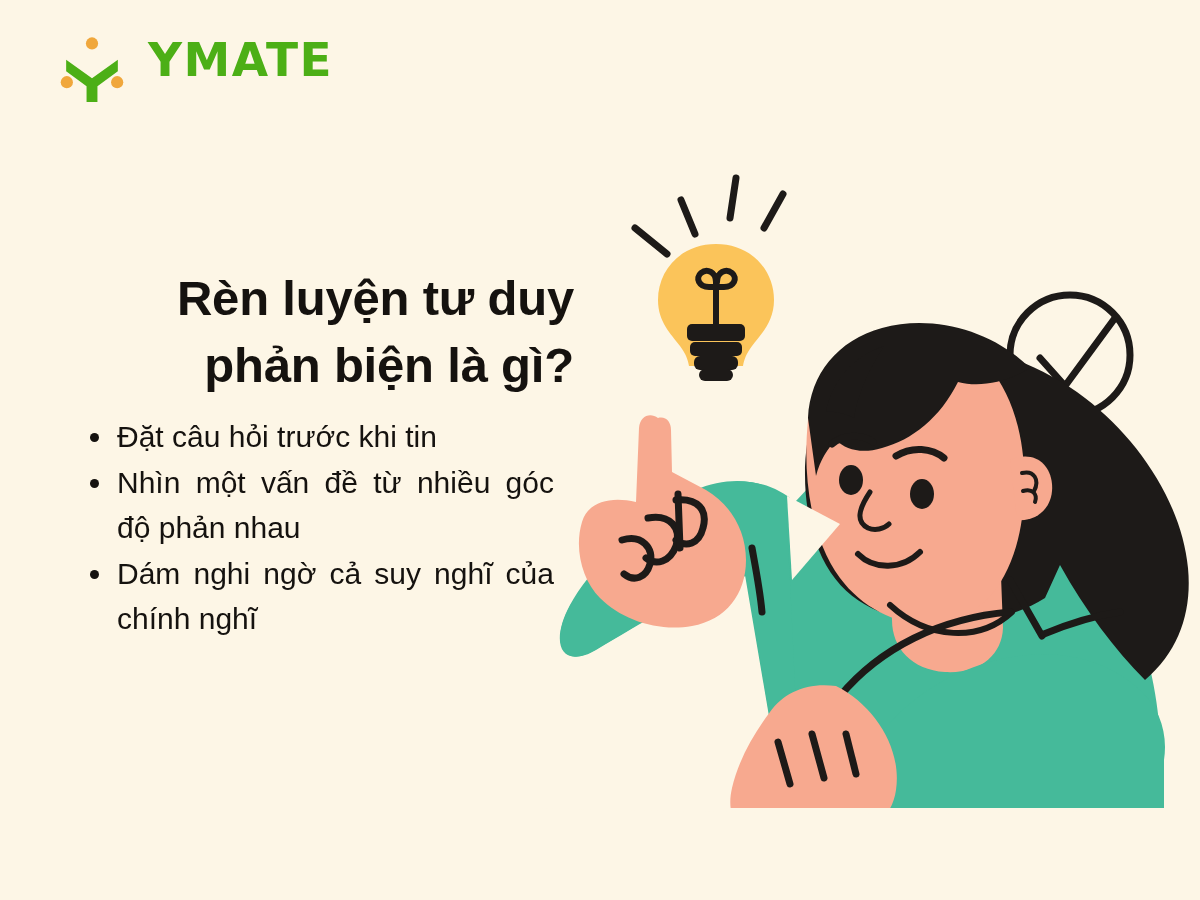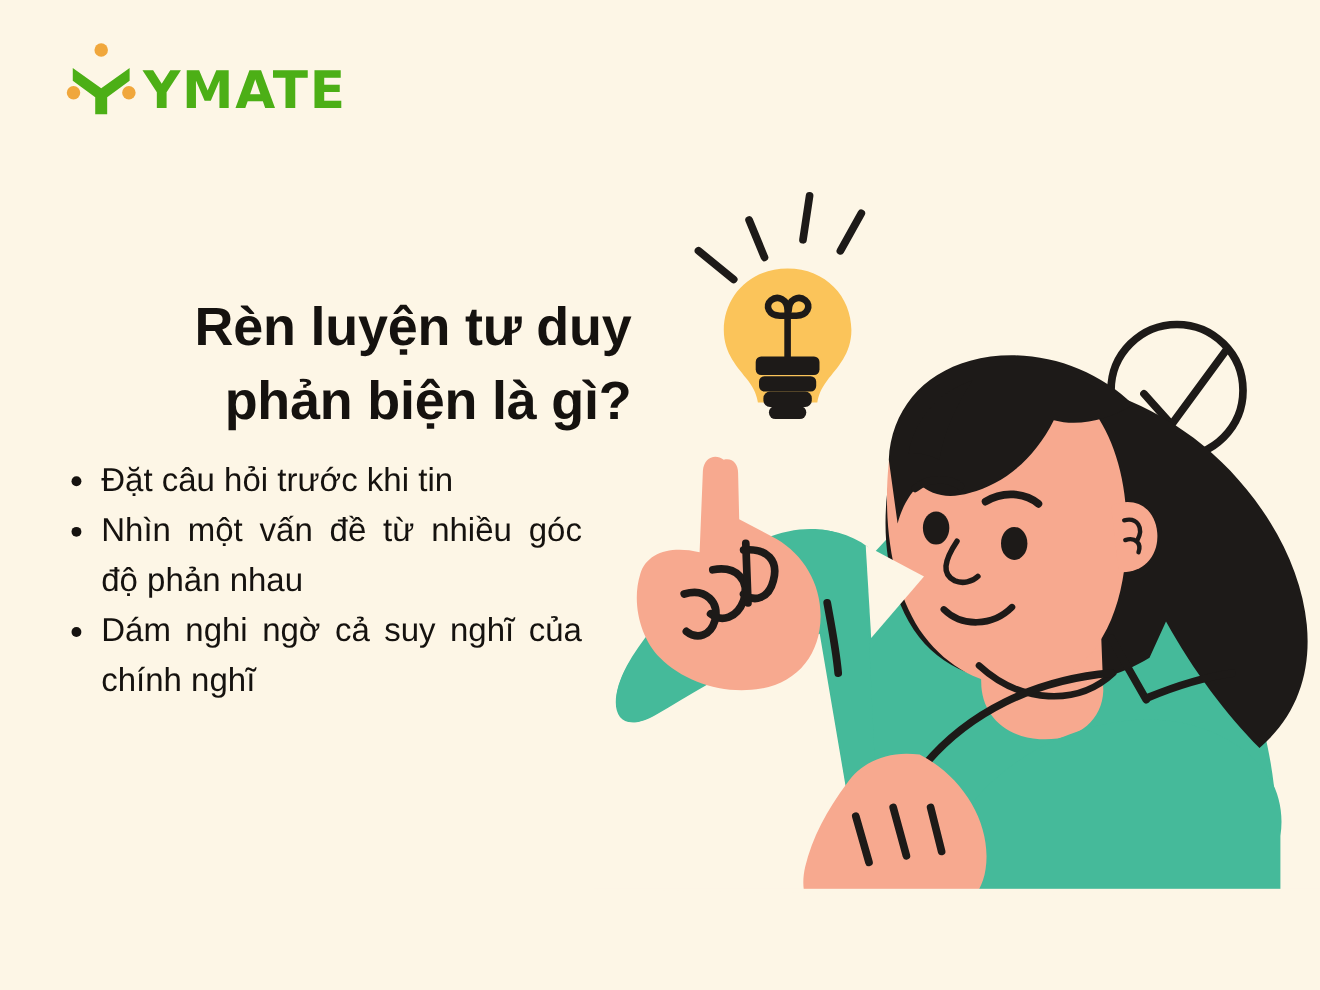--- a/index.html
+++ b/index.html
@@ -21,22 +21,22 @@
     background: #FDF6E6;
     overflow: hidden;
   }
 
   
   .logo {
     position: absolute;
     left: 58px;
     top: 36px;
     display: flex;
-    align-items: flex-end;
-    gap: 4px;
+    align-items: flex-start;
+    gap: 22px;
     height: 70px;
   }
   .logo-mark {
     width: 68px;
     height: 68px;
     display: block;
   }
   .logo-word {
     font-size: 47px;
     font-weight: 700;
@@ -56,21 +56,21 @@
     font-weight: 700;
     line-height: 1.38;
     color: #15120F;
     letter-spacing: -0.2px;
     text-align: right;
   }
 
   
   .bullets {
     position: absolute;
-    left: 59px;
+    left: 84px;
     top: 415px;
     width: 470px;
     margin: 0;
     padding: 0;
     list-style: none;
   }
   .bullets li {
     position: relative;
     padding-left: 33px;
     font-size: 30px;

